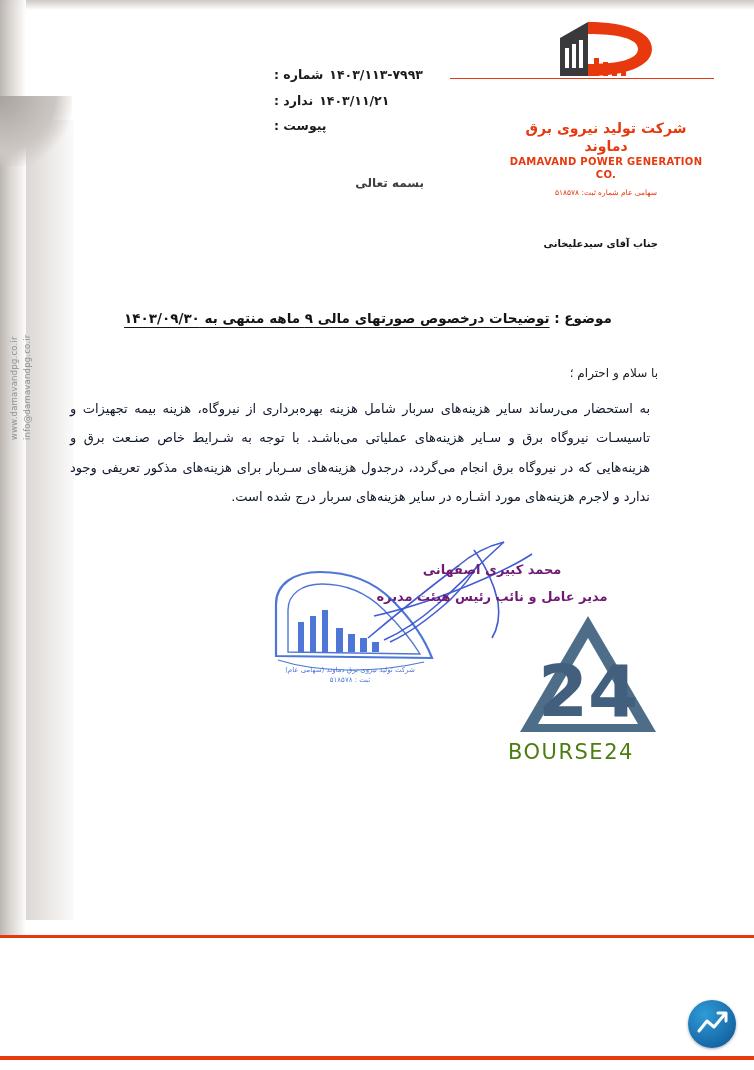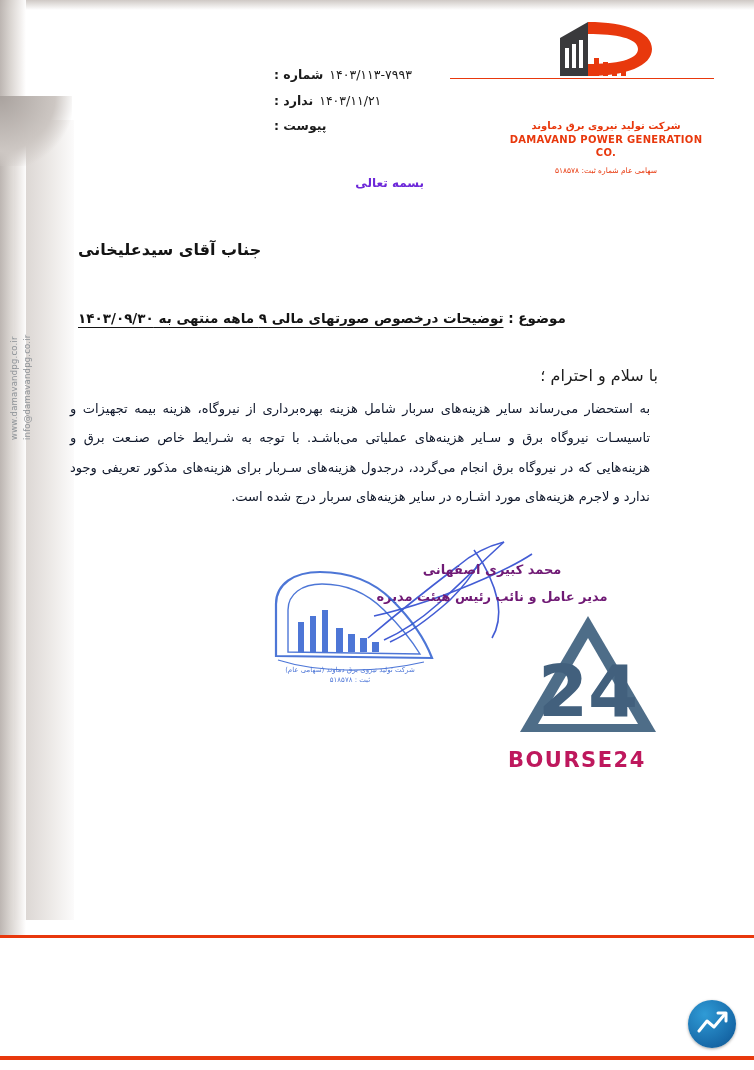--- a/index.html
+++ b/index.html
@@ -61,21 +61,21 @@
     text-align: center;
   }
   .logo-mark {
     position: relative;
     width: 104px;
     height: 62px;
     margin: 0 auto 4px auto;
   }
   .logo-company-fa {
     color: #e8380d;
-    font-size: 10px;
+    font-size: 14px;
     font-weight: bold;
     letter-spacing: .2px;
     line-height: 1.25;
     margin-top: 40px;
   }
   .logo-company-en {
     color: #e8380d;
     font-size: 10px;
     font-weight: bold;
     letter-spacing: .3px;
@@ -109,61 +109,61 @@
     line-height: 2.05;
     letter-spacing: .2px;
   }
   .meta .row {
     display: flex;
     justify-content: flex-end;
     gap: 6px;
     white-space: nowrap;
   }
   .meta .lbl { font-weight: bold; }
-  .meta .val { font-weight: normal; }
+  .meta .val { font-weight: bold; }
 
   
   .basmala {
     position: absolute;
     right: 330px;
     top: 176px;
     font-size: 12px;
     font-weight: bold;
-    color: #6d28d9;
+    color: #404040;
   }
   .addressee {
     position: absolute;
     right: 96px;
     top: 234px;
     width: 580px;
-    text-align: left;
-    font-size: 16px;
+    text-align: right;
+    font-size: 10px;
     font-weight: bold;
     color: #141414;
     line-height: 2.05;
   }
   .subject {
     position: absolute;
     right: 96px;
     top: 310px;
     width: 580px;
-    text-align: left;
+    text-align: center;
     font-size: 13.5px;
     font-weight: bold;
     color: #141414;
   }
   .subject .underline {
     text-decoration: underline;
     text-underline-offset: 4px;
   }
   .greeting {
     position: absolute;
     right: 96px;
     top: 366px;
-    font-size: 16px;
+    font-size: 12px;
     color: #1b1b1b;
   }
   .para {
     position: absolute;
     right: 104px;
     width: 580px;
     text-align: justify;
     text-align-last: right;
     font-size: 13px;
     color: #0f172a;
@@ -209,25 +209,25 @@
     width: 160px;
     text-align: left;
   }
   .b24 .mark {
     width: 148px;
     height: 130px;
     margin: 0 auto;
   }
   .b24 .word {
     direction: ltr;
-    color: #be185d;
+    color: #4d7c0f;
     font-size: 21px;
-    font-weight: bold;
+    font-weight: normal;
     letter-spacing: 1.5px;
-    margin-top: 10px;
+    margin-top: 2px;
   }
 
   
   .side-web {
     position: absolute;
     left: 8px;
     top: 440px;
     width: 190px;
     transform: rotate(-90deg);
     transform-origin: left top;

